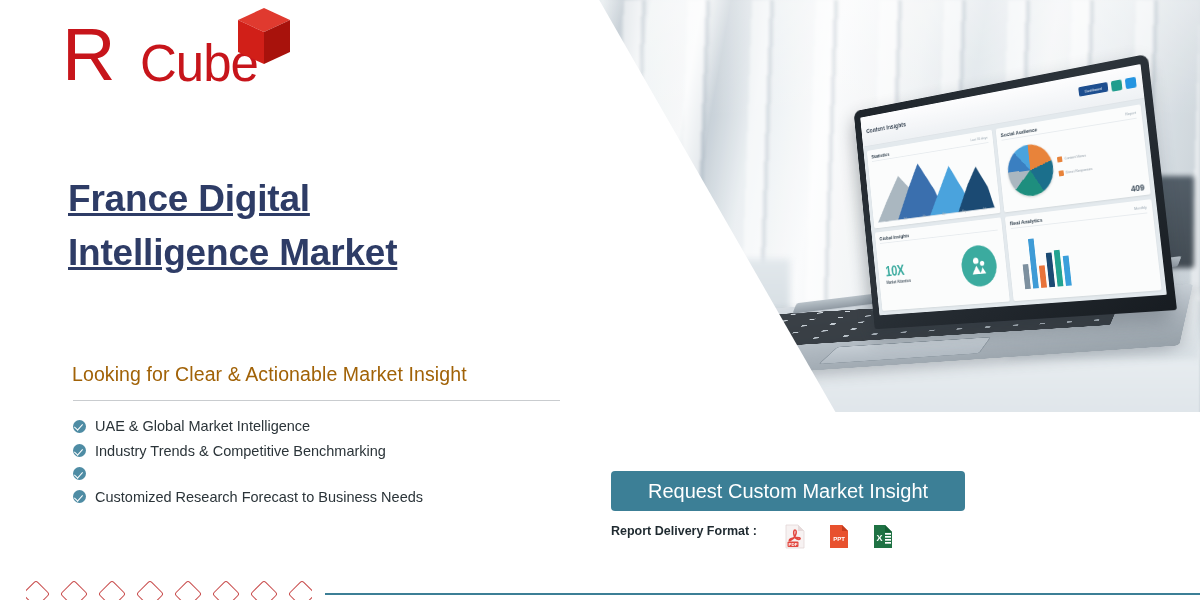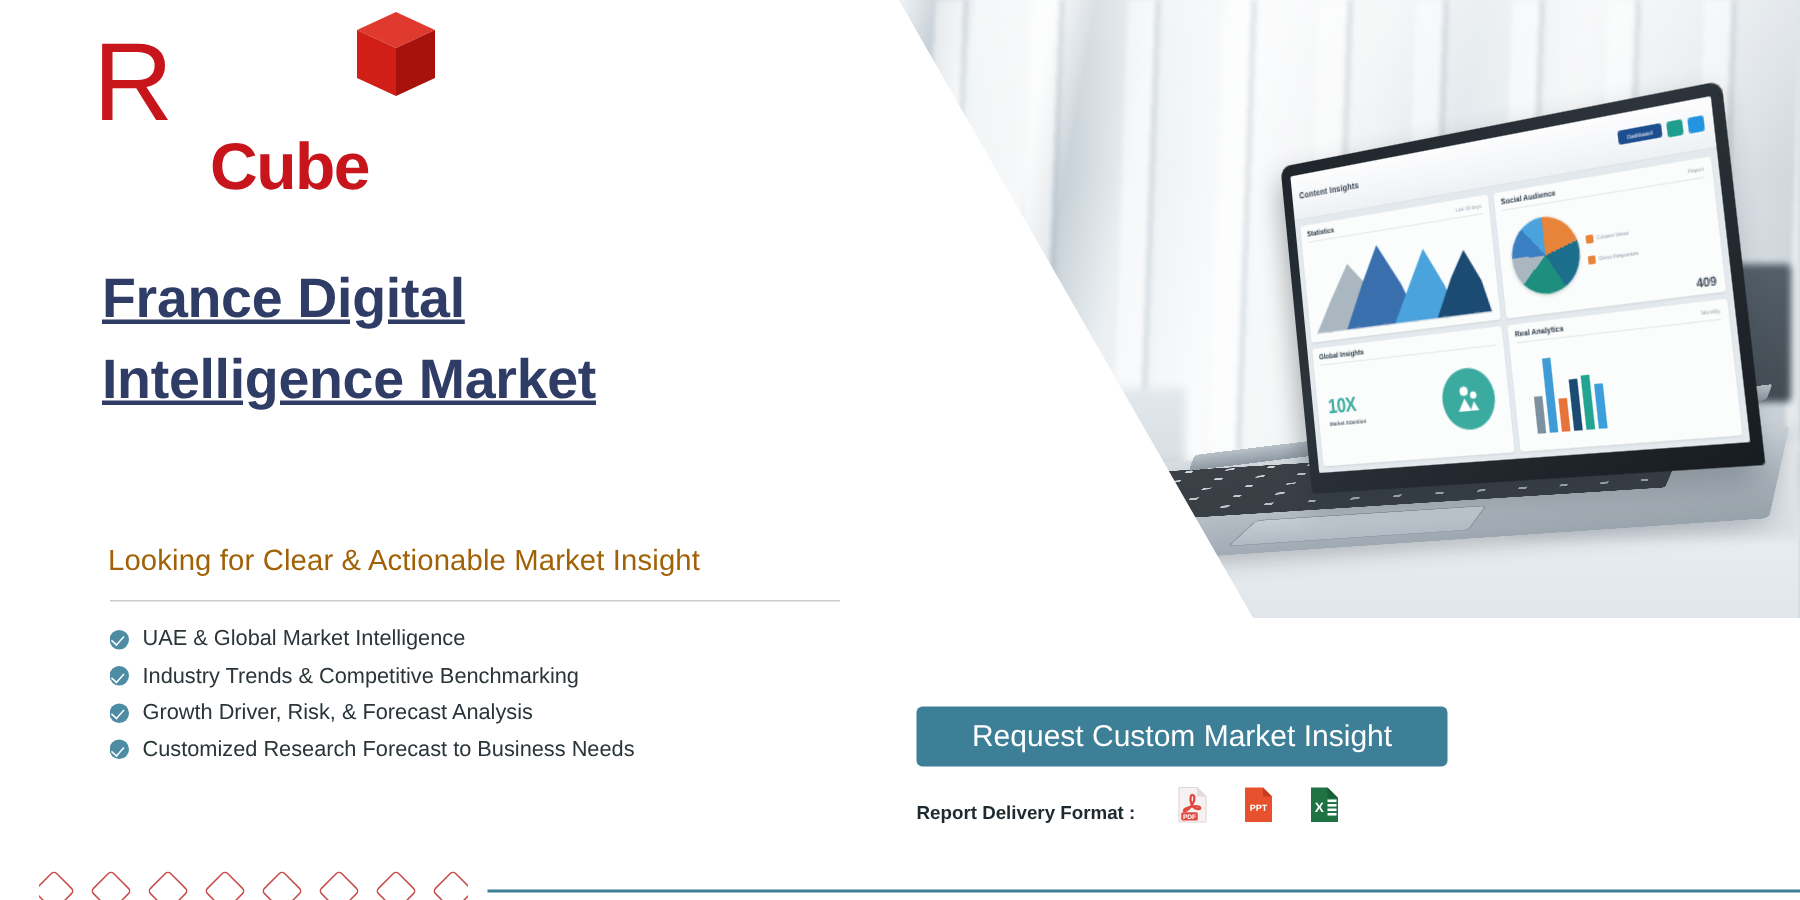--- a/index.html
+++ b/index.html
@@ -321,26 +321,25 @@
     font-size: 74px;
     line-height: 74px;
     font-weight: 400;
     color: #c7151b;
     font-family: "Liberation Sans", sans-serif;
     transform: scaleX(-1);
   }
   .logo-cube-word {
     position: absolute;
     left: 78px; top: 30px;
-    font-size: 44px;
+    font-size: 51px;
     line-height: 56px;
     color: #c7151b;
-    font-weight: 700;
+    font-weight: 400;
     letter-spacing: -1px;
-    margin-top: 48px;
   }
   .cube {
     position: absolute;
     left: 172px; top: 0px;
     width: 58px; height: 62px;
   }
 
   .headline {
     position: absolute;
     left: 68px;
@@ -421,21 +420,21 @@
     border: none;
     cursor: pointer;
     font-family: "Liberation Sans", sans-serif;
   }
 
   .fmt-row {
     position: absolute;
     left: 611px;
     top: 524px;
     display: flex;
-    align-items: flex-end;
+    align-items: flex-start;
     gap: 24px;
   }
   .fmt-label {
     font-size: 12.5px;
     font-weight: 700;
     color: #1f2a30;
     margin-right: 4px;
   }
   .fmt-icon { width: 20px; height: 25px; position: relative; }
 
@@ -612,21 +611,20 @@
     <li>
       <span class="chk"></span>
       <span>UAE &amp; Global Market Intelligence</span>
     </li>
     <li>
       <span class="chk"></span>
       <span>Industry Trends &amp; Competitive Benchmarking</span>
     </li>
     <li>
       <span class="chk"></span>
-      <span>Growth Driver, Risk, &amp; Forecast Analysis</span>
     </li>
     <li>
       <span class="chk"></span>
       <span>Customized Research Forecast to Business Needs</span>
     </li>
   </ul>
 
   <button class="cta">Request Custom Market Insight</button>
 
   <div class="fmt-row">

